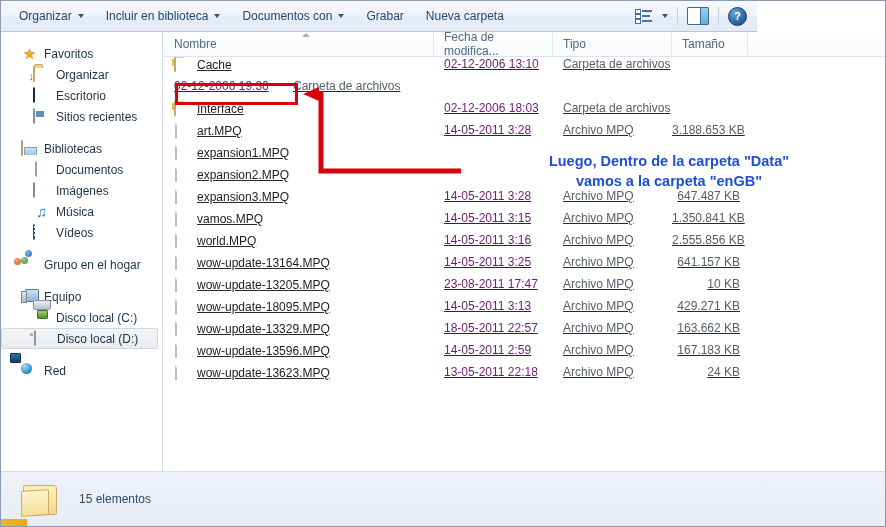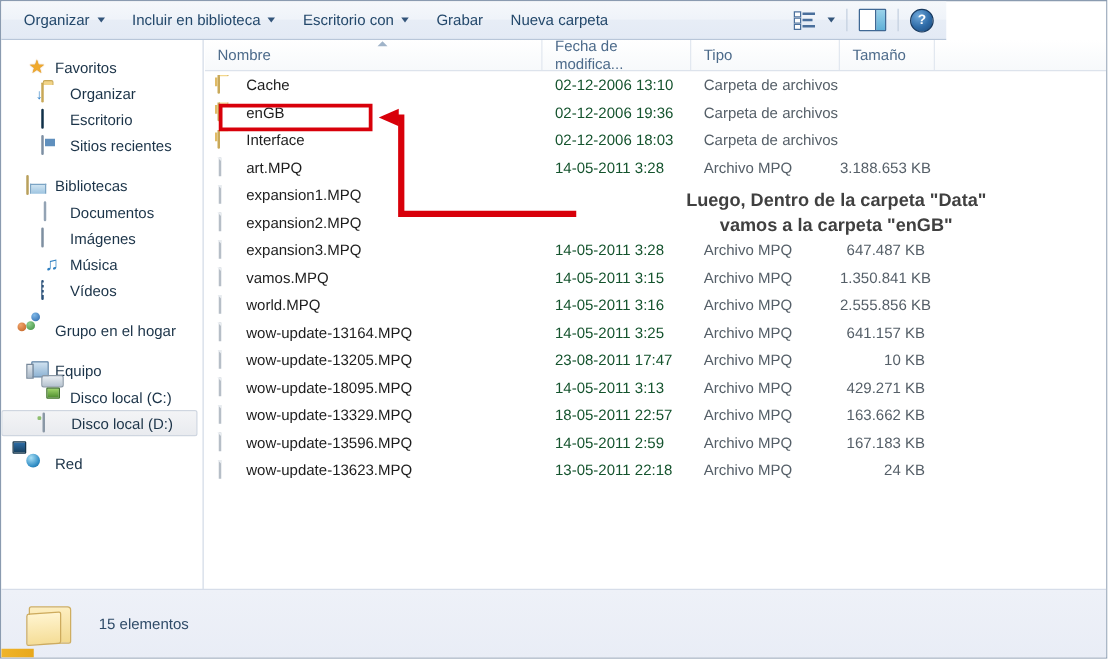--- a/index.html
+++ b/index.html
@@ -430,39 +430,40 @@
     left: 138px; top: 1px;
     width: 0; height: 0;
     border-left: 4px solid transparent;
     border-right: 4px solid transparent;
     border-bottom: 4px solid #9fb3c8;
   }
 
   .rows { position: relative; }
   .row {
     display: flex;
-    align-items: center;
+    align-items: flex-start;
     height: 22px;
     font-size: 12px;
     color: #2a2a2a;
     cursor: default;
+    text-decoration: underline;
   }
   .cell {
     box-sizing: border-box;
     padding-left: 10px;
     white-space: nowrap;
     overflow: hidden;
   }
   .cell.name {
     width: 270px;
     display: flex;
     align-items: center;
     color: #1d1d1d;
   }
-  .cell.date { width: 119px; color: #14532d; }
+  .cell.date { width: 119px; color: #701a75; }
   .cell.type { width: 119px; color: #555f68; }
   .cell.size { width: 76px; color: #555f68; text-align: right; padding-right: 8px; padding-left: 0; }
 
   .row-ico {
     width: 16px; height: 16px;
     margin-right: 7px;
     flex: 0 0 auto;
     position: relative;
   }
   .f-folder {
@@ -565,21 +566,21 @@
     position: absolute;
     left: 300px; top: 80px;
     width: 170px; height: 100px;
     pointer-events: none;
     overflow: visible;
   }
   .anno-text {
     position: absolute;
     left: 458px; top: 150px;
     width: 420px;
-    color: #404040;
+    color: #1d4ed8;
     font-family: "Liberation Sans", sans-serif;
     font-size: 14.5px;
     font-weight: bold;
     line-height: 20px;
     text-align: center;
     pointer-events: none;
   }
   .anno-text .l2 { display: block; }
 </style>
 </head>
@@ -590,21 +591,21 @@
   <div class="toolbar">
     <div class="tb-item">
       <span>Organizar</span>
       <span class="tb-caret"></span>
     </div>
     <div class="tb-item">
       <span>Incluir en biblioteca</span>
       <span class="tb-caret"></span>
     </div>
     <div class="tb-item">
-      <span>Escritorio con</span>
+      <span>Documentos con</span>
       <span class="tb-caret"></span>
     </div>
     <div class="tb-item">
       <span>Grabar</span>
     </div>
     <div class="tb-item">
       <span>Nueva carpeta</span>
     </div>
 
     <div class="tb-right">
@@ -727,24 +728,20 @@
         <div class="row">
           <div class="cell name">
             <span class="row-ico"><span class="f-folder"></span></span>
             <span>Cache</span>
           </div>
           <div class="cell date">02-12-2006 13:10</div>
           <div class="cell type">Carpeta de archivos</div>
           <div class="cell size"></div>
         </div>
         <div class="row">
-          <div class="cell name">
-            <span class="row-ico"><span class="f-folder"></span></span>
-            <span>enGB</span>
-          </div>
           <div class="cell date">02-12-2006 19:36</div>
           <div class="cell type">Carpeta de archivos</div>
           <div class="cell size"></div>
         </div>
         <div class="row">
           <div class="cell name">
             <span class="row-ico"><span class="f-folder"></span></span>
             <span>Interface</span>
           </div>
           <div class="cell date">02-12-2006 18:03</div>

